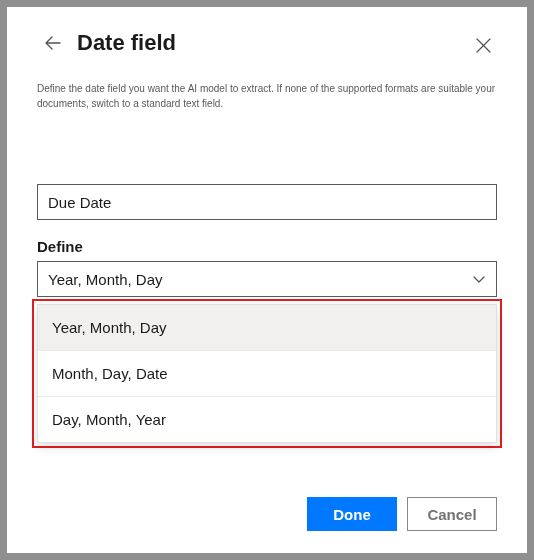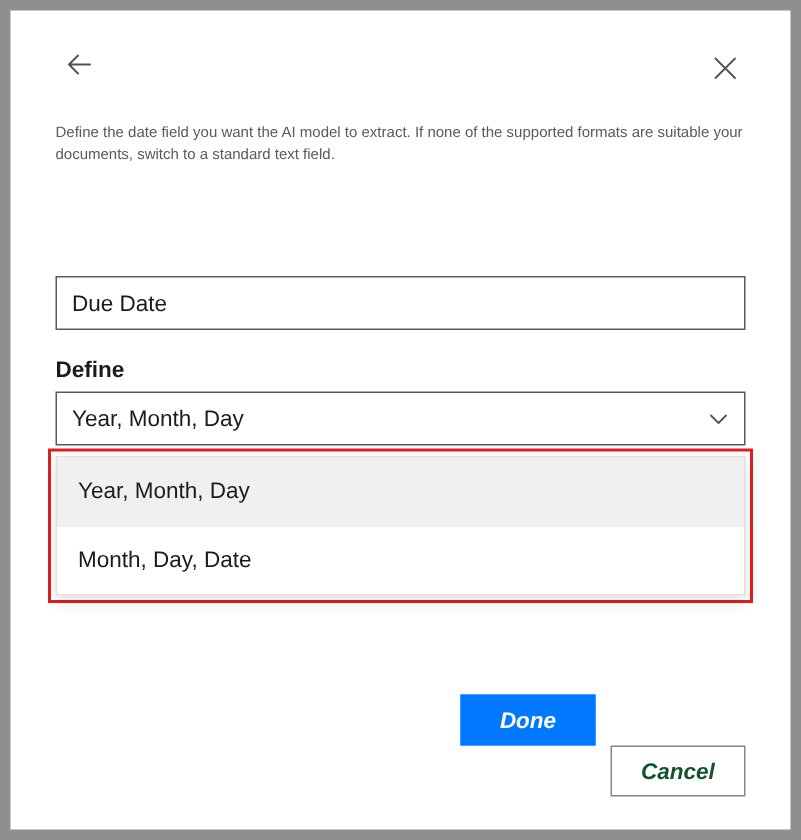--- a/index.html
+++ b/index.html
@@ -124,45 +124,44 @@
       height: 34px;
       min-width: 90px;
       padding: 0 18px;
       font-size: 15px;
       font-weight: 600;
       font-family: inherit;
       cursor: pointer;
       display: flex;
       align-items: center;
       justify-content: center;
-      font-style: italic;
     }
     .btn-primary {
       background: #0078ff;
       color: #fff;
       border: 1px solid #0078ff;
     }
     .btn-secondary {
       background: #fff;
-      color: #14532d;
+      color: #737373;
       border: 1px solid #8a8886;
-      margin-top: 34px;
     }
   </style>
 </head>
 <body>
 
 <div class="dialog">
 
   <div class="header">
     <div class="back-btn">
       <svg width="20" height="20" viewBox="0 0 20 20" fill="none">
         <path d="M9 4 L3 10 L9 16 M3 10 L17 10" stroke="#525252" stroke-width="1.3" stroke-linecap="round" stroke-linejoin="round"></path>
       </svg>
     </div>
+    <h1 class="title">Date field</h1>
     <div class="close-btn">
       <svg width="15" height="15" viewBox="0 0 15 15" fill="none">
         <path d="M1 1 L14 14 M14 1 L1 14" stroke="#525252" stroke-width="1.2" stroke-linecap="round"></path>
       </svg>
     </div>
   </div>
 
   <p class="description">Define the date field you want the AI model to extract. If none of the supported formats are suitable your documents, switch to a standard text field.</p>
 
   <div class="field-group">
@@ -175,20 +174,21 @@
       <div class="select-box">
         <span>Year, Month, Day</span>
         <svg class="chevron" width="14" height="14" viewBox="0 0 14 14" fill="none">
           <path d="M2 5 L7 10 L12 5" stroke="#525252" stroke-width="1.2" stroke-linecap="round" stroke-linejoin="round"></path>
         </svg>
       </div>
       <div class="highlight-wrap">
         <div class="dropdown-list">
           <div class="dropdown-option selected">Year, Month, Day</div>
           <div class="dropdown-option">Month, Day, Date</div>
+          <div class="dropdown-option">Day, Month, Year</div>
         </div>
       </div>
     </div>
   </div>
 
   <div class="footer">
     <button class="btn btn-primary">Done</button>
     <button class="btn btn-secondary">Cancel</button>
   </div>
 

